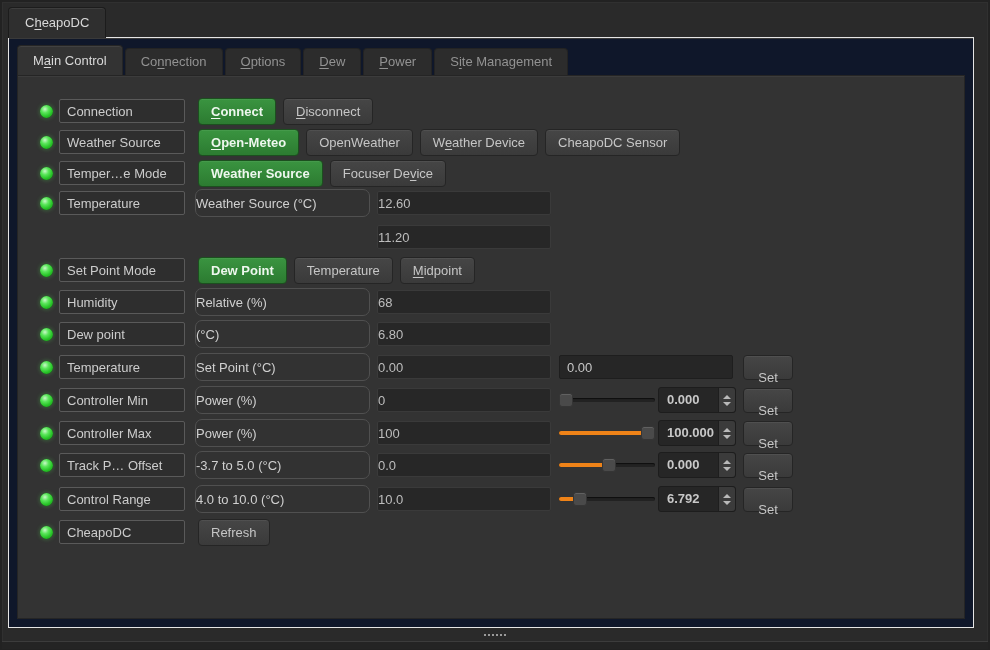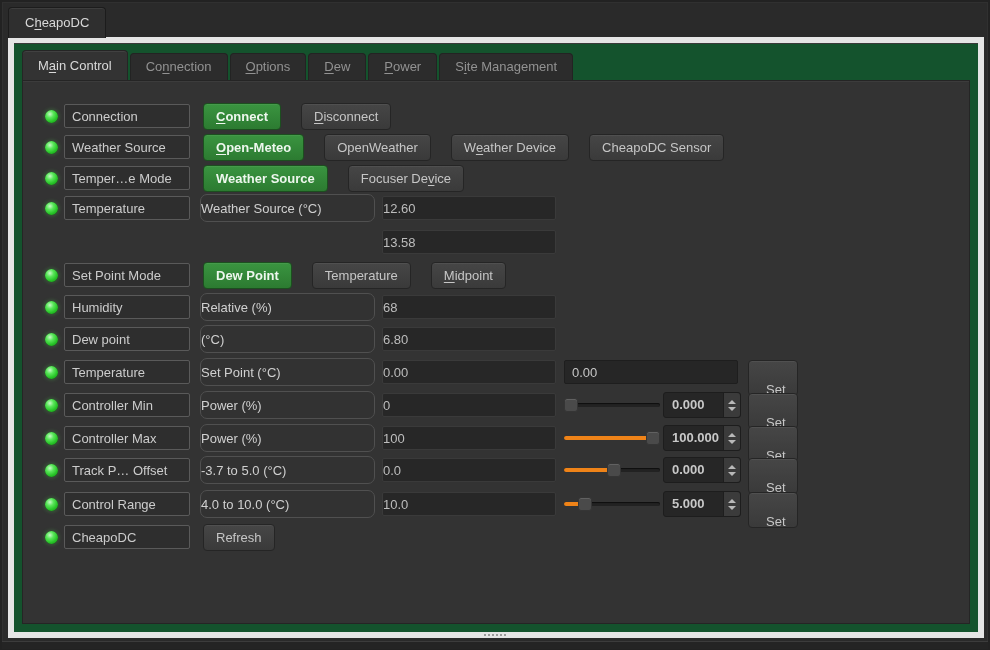--- a/index.html
+++ b/index.html
@@ -15,21 +15,21 @@
 
   
   .devtab{
     position:absolute;left:8px;top:7px;height:30px;line-height:30px;
     padding:0 16px;background:#2f2f2f;color:#d9d9d9;
     border:1px solid #1c1c1c;border-bottom:none;border-radius:4px 4px 0 0;
     box-shadow:inset 0 1px 0 #3d3d3d;z-index:3;
   }
   .outer-pane{
     position:absolute;left:8px;top:37px;width:964px;height:589px;
-    background:#14532d;border:6px solid #e5e5e5;
+    background:#0f172a;border:1px solid #e5e5e5;
     box-shadow:inset 0 1px 0 #3a3a3a;
   }
 
   
   .gtabbar{position:absolute;left:8px;top:8px;height:29px;display:flex;align-items:flex-end;z-index:2;}
   .gtab{
     height:26px;line-height:26px;padding:0 15px;margin-right:2px;
     background:#2c2c2c;color:#929292;border:1px solid #232323;border-bottom:none;
     border-radius:4px 4px 0 0;white-space:nowrap;cursor:default;
   }
@@ -63,34 +63,34 @@
   .val{
     position:absolute;left:359px;top:2px;width:174px;height:24px;line-height:23px;
     box-sizing:border-box;text-align:left;background:#272727;
     border:1px solid #3a3a3a;border-radius:2px;color:#bdbdbd;
   }
   .inputf{
     position:absolute;left:541px;top:2px;width:174px;height:24px;
     box-sizing:border-box;background:#262626;border:1px solid #1e1e1e;border-radius:2px;
     color:#c7c7c7;font:13px "Liberation Sans","DejaVu Sans",sans-serif;padding:0 7px;outline:none;
   }
-  .btns{position:absolute;left:180px;top:1px;display:flex;gap:20px;}
+  .btns{position:absolute;left:180px;top:1px;display:flex;gap:7px;}
   .btn{
     height:27px;line-height:25px;padding:0 12px;box-sizing:border-box;
     background:linear-gradient(#464646,#3a3a3a);
     border:1px solid #252525;border-radius:4px;
     box-shadow:inset 0 1px 0 rgba(255,255,255,.06);
     color:#c6c6c6;font:13px "Liberation Sans","DejaVu Sans",sans-serif;
     white-space:nowrap;cursor:default;
   }
   .btn.on{
     background:linear-gradient(#3a9440,#2c7b31);
     border-color:#1c4f1f;color:#eef7ee;font-weight:700;
   }
-  .setbtn{position:absolute;left:725px;top:2px;width:50px;height:25px;line-height:23px;padding:17px;}
+  .setbtn{position:absolute;left:725px;top:2px;width:50px;height:25px;line-height:23px;padding:10px;}
 
   
   .slider{position:absolute;left:541px;top:2px;width:96px;height:24px;}
   .groove{
     position:absolute;left:0;right:0;top:10px;height:4px;
     background:#222222;border-radius:2px;box-shadow:inset 0 1px 1px rgba(0,0,0,.6);
   }
   .fill{position:absolute;left:0;top:0;bottom:0;background:#ef8318;border-radius:2px;}
   .handle{
     position:absolute;top:5px;width:14px;height:14px;border-radius:3px;
@@ -165,21 +165,21 @@
       </div>
     </div>
 
     <div class="row" style="top:113px">
       <span class="led"></span>
       <span class="lbl">Temperature</span>
       <span class="mid">Weather Source (°C)</span>
       <span class="val">12.60</span>
     </div>
     <div class="row" style="top:147px">
-      <span class="val">13.58</span>
+      <span class="val">11.20</span>
     </div>
 
     <div class="row" style="top:180px">
       <span class="led"></span>
       <span class="lbl">Set Point Mode</span>
       <div class="btns">
         <button class="btn on">Dew Point</button>
         <button class="btn">Temperature</button>
         <button class="btn"><span class="mn">M</span>idpoint</button>
       </div>
@@ -276,21 +276,21 @@
       <span class="lbl">Control Range</span>
       <span class="mid">4.0 to 10.0 (°C)</span>
       <span class="val">10.0</span>
       <div class="slider">
         <div class="groove">
             <div class="fill" style="width: calc(17% + 4.62px);"></div>
           </div>
         <div class="handle" style="left: calc(17% - 2.38px);"></div>
       </div>
       <div class="spin">
-        <span class="spin-val">5.000</span>
+        <span class="spin-val">6.792</span>
         <span class="spin-btns">
             <span class="arr arr-up"></span>
             <span class="arr arr-dn"></span>
           </span>
       </div>
       <button class="btn setbtn">Set</button>
     </div>
 
     <div class="row" style="top:442px">
       <span class="led"></span>

